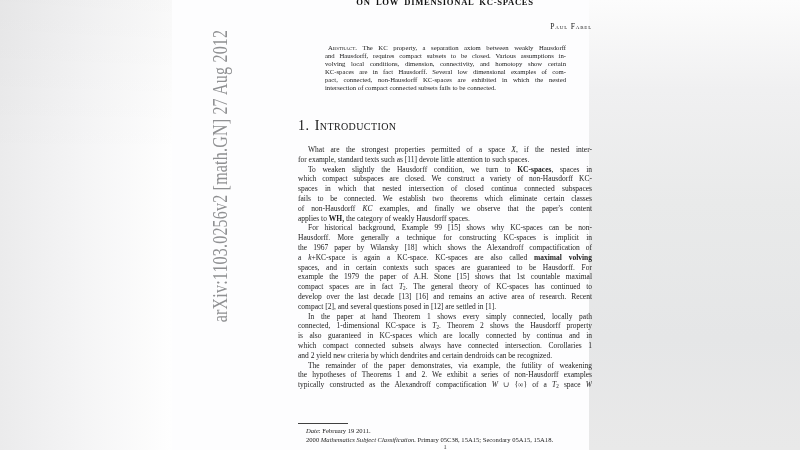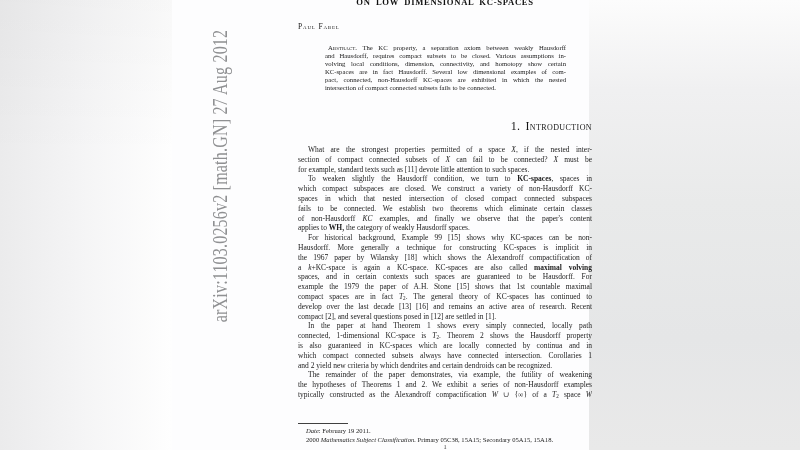--- a/index.html
+++ b/index.html
@@ -29,31 +29,31 @@
   }
 
   .page { position:absolute; left:298px; top:0; width:294px; height:354px; }
 
   .title {
     position:absolute; top:-2px; left:0; right:0; text-align:center;
     font-weight:700; font-size:8.6px; line-height:9px;
     letter-spacing:0.7px; word-spacing:2.5px; color:#101010;
   }
   .author {
-    position:absolute; top:23px; left:0; right:0; text-align:left;
+    position:absolute; top:23px; left:0; right:0; text-align:right;
     font-size:7.6px; line-height:8px; letter-spacing:0.8px; color:#202020;
   }
 
   .abstract { position:absolute; top:44px; left:27px; right:26px; font-size:6.7px; color:#222; }
   .abstract .line { height:8px; line-height:8px; }
   .abstract .first { text-indent:3px; }
 
   .heading {
-    position:absolute; top:122px; left:0; right:0; text-align:right;
-    font-size:12px; line-height:8.5px; letter-spacing:0.4px; word-spacing:1.5px; color:#151515;
+    position:absolute; top:122px; left:0; right:0; text-align:left;
+    font-size:14px; line-height:8.5px; letter-spacing:0.4px; word-spacing:1.5px; color:#151515;
   }
 
   .bodytext { position:absolute; top:145px; left:0; right:0; font-size:7.5px; }
   .bodytext .line { height:9.8px; line-height:9.8px; }
   .bodytext .first { text-indent:10px; }
 
   .line { text-align:justify; overflow:hidden; }
   .line.jl { text-align-last:justify; }
 
   .footrule { position:absolute; top:423px; left:0; width:50px; height:0; border-top:1px solid #404040; }
@@ -82,27 +82,26 @@
         <div class="line jl">volving local conditions, dimension, connectivity, and homotopy show certain</div>
         <div class="line jl">KC-spaces are in fact Hausdorff.  Several low dimensional examples of com-</div>
         <div class="line jl">pact, connected, non-Hausdorff KC-spaces are exhibited in which the nested</div>
         <div class="line">intersection of compact connected subsets fails to be connected.</div>
       </div>
     </div>
   <div class="heading">1. <span class="sc">Introduction</span></div>
   <div class="bodytext">
       <div class="para">
         <div class="line jl first">What are the strongest properties permitted of a space <i>X</i>, if the nested inter-</div>
-        <div class="line jl">section of compact connected subsets of <i>X</i> can fail to be connected?  <i>X</i> must be</div>
         <div class="line">for example, standard texts such as [11] devote little attention to such spaces.</div>
       </div>
       <div class="para">
         <div class="line jl first">To weaken slightly the Hausdorff condition, we turn to <b>KC-spaces</b>, spaces in</div>
         <div class="line jl">which compact subspaces are closed. We construct a variety of non-Hausdorff KC-</div>
-        <div class="line jl">spaces in which that nested intersection of closed compact connected subspaces</div>
+        <div class="line jl">spaces in which that nested intersection of closed continua connected subspaces</div>
         <div class="line jl">fails to be connected. We establish two theorems which eliminate certain classes</div>
         <div class="line jl">of non-Hausdorff <i>KC</i> examples, and finally we observe that the paper's content</div>
         <div class="line">applies to <b>WH,</b> the category of weakly Hausdorff spaces.</div>
       </div>
       <div class="para">
         <div class="line jl first">For historical background, Example 99 [15] shows why KC-spaces can be non-</div>
         <div class="line jl">Hausdorff.  More generally a technique for constructing KC-spaces is implicit in</div>
         <div class="line jl">the 1967 paper by Wilansky [18] which shows the Alexandroff compactification of</div>
         <div class="line jl">a <i>k</i>+KC-space is again a KC-space. KC-spaces are also called <b>maximal volving</b></div>
         <div class="line jl">spaces, and in certain contexts such spaces are guaranteed to be Hausdorff.  For</div>

